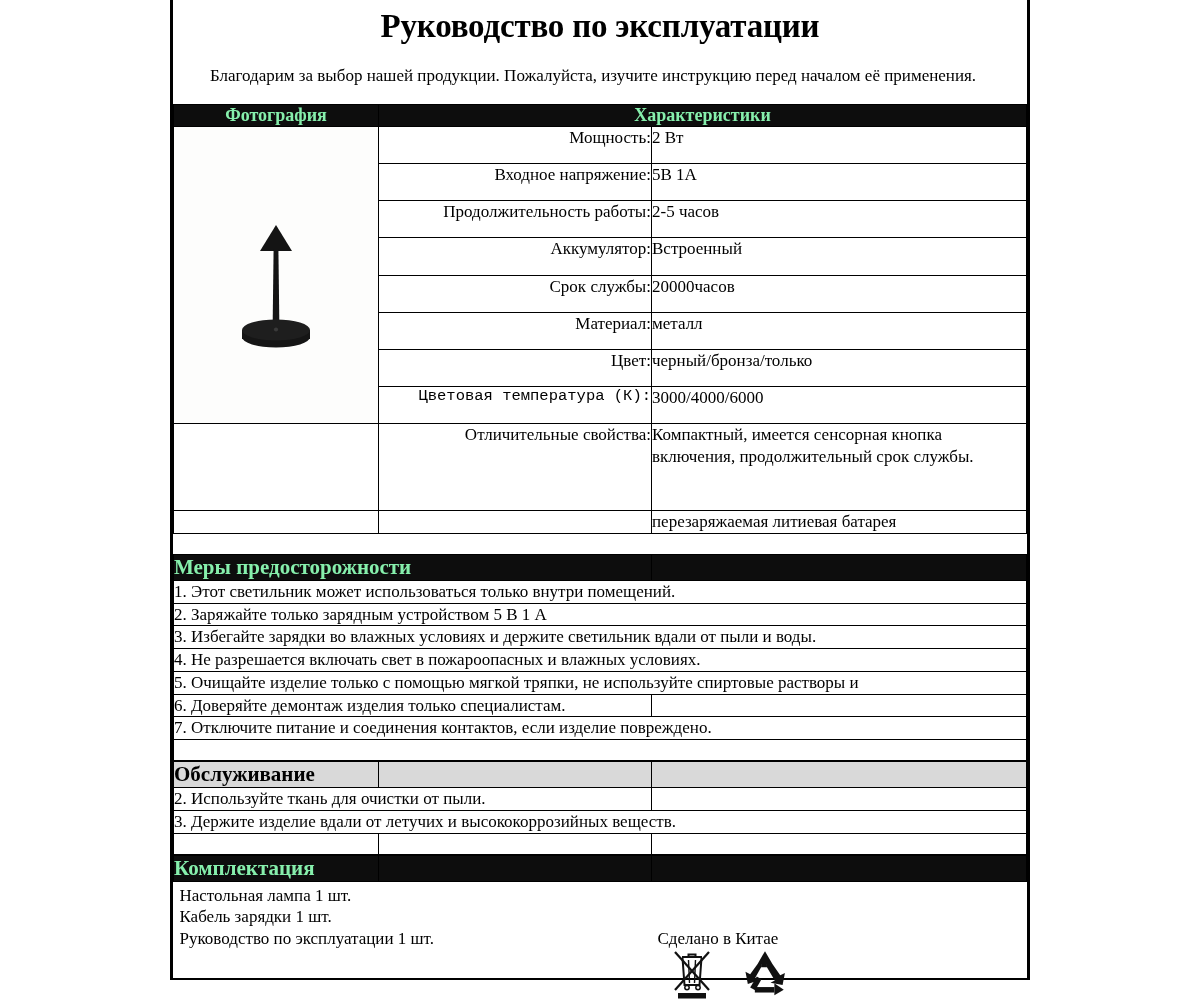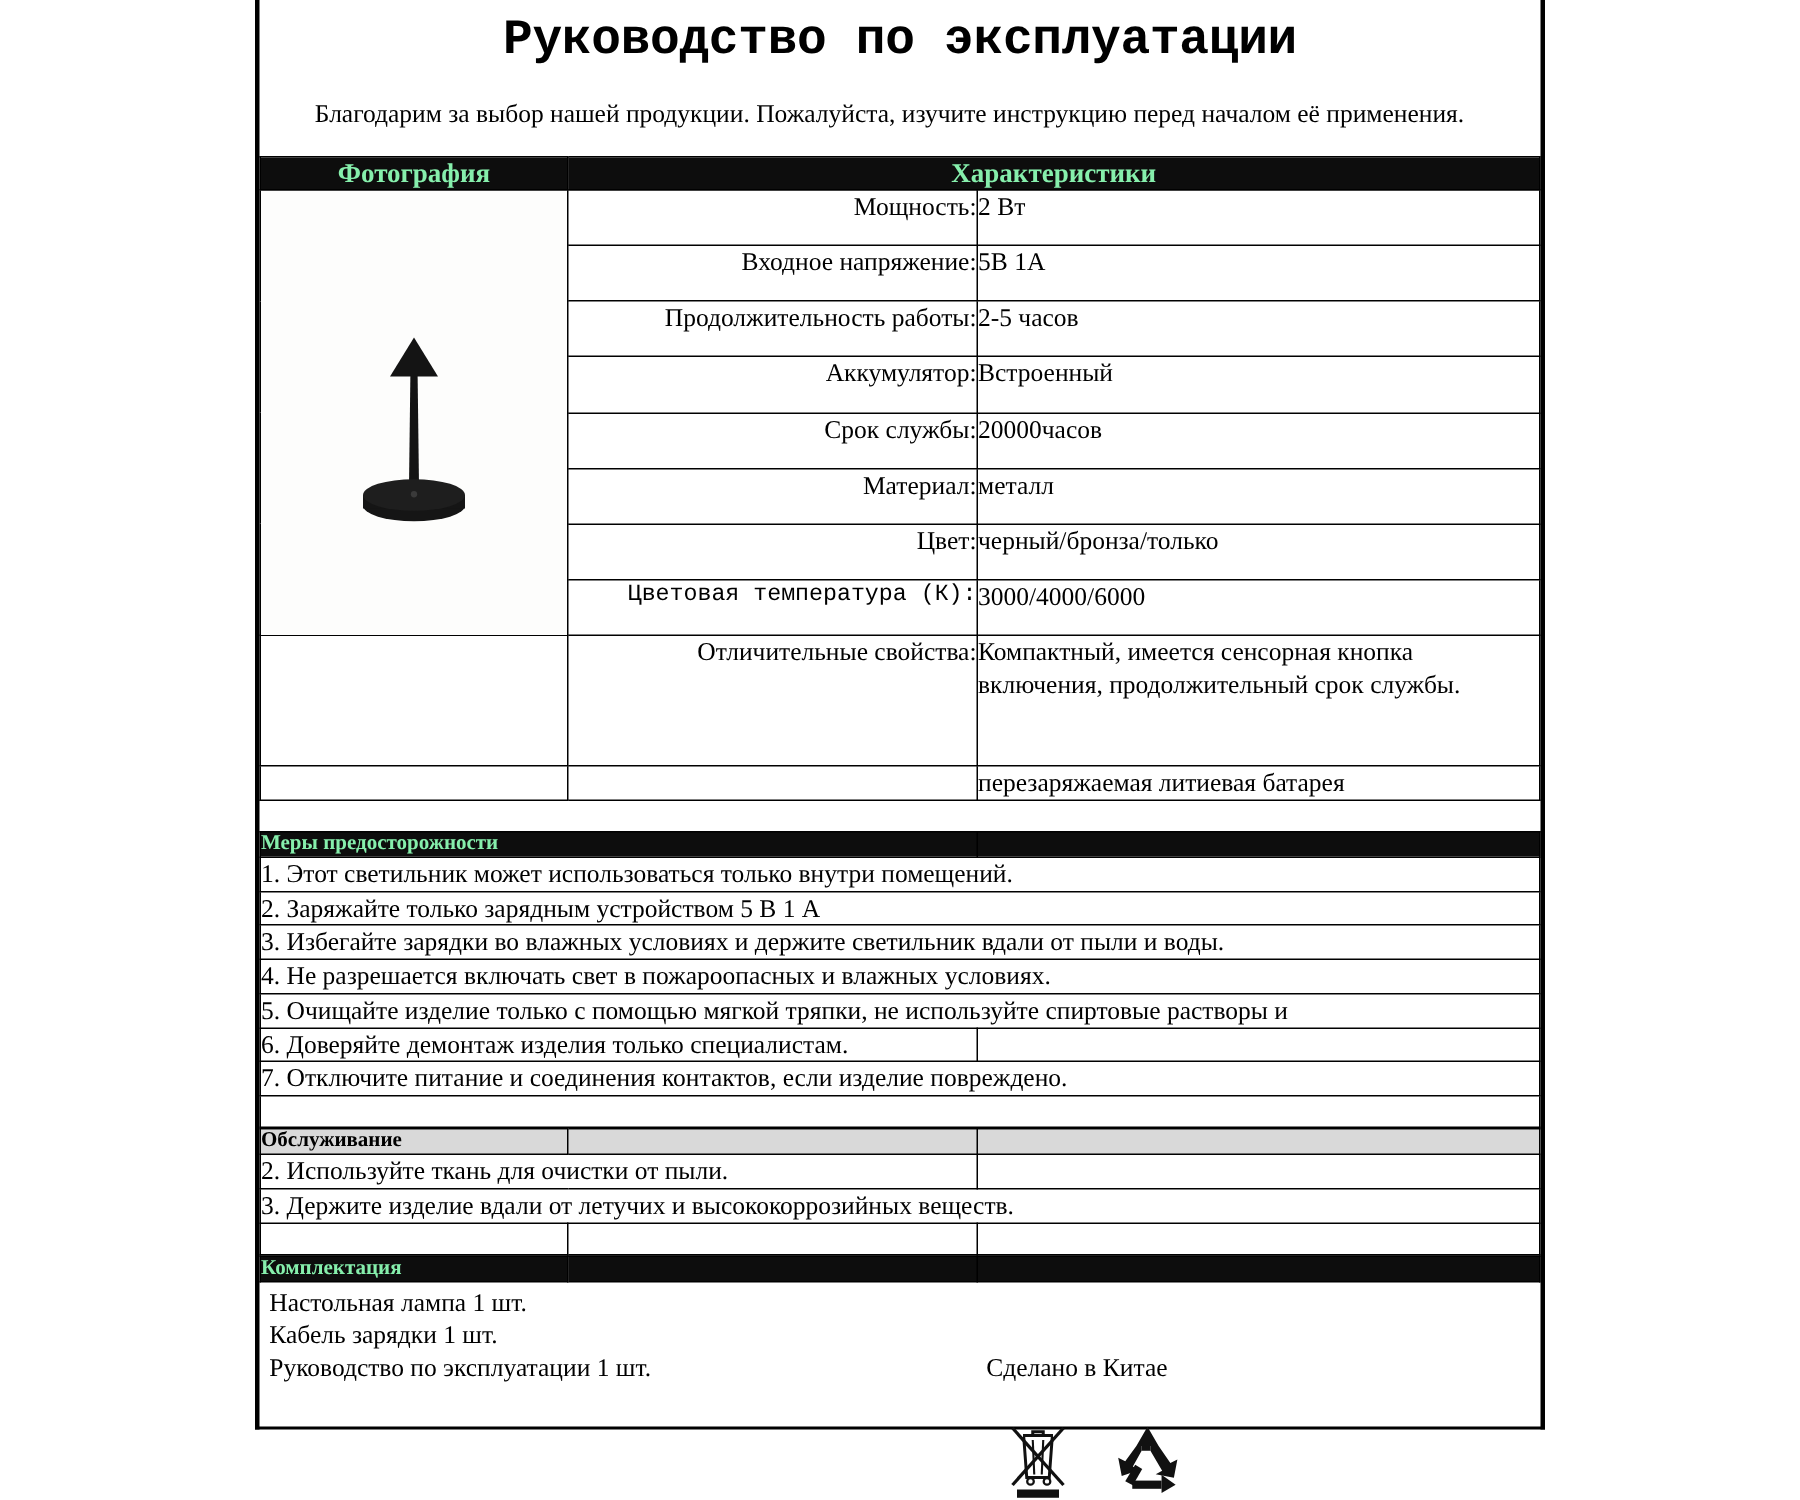--- a/index.html
+++ b/index.html
@@ -36,21 +36,20 @@
   }
 
   
   .doc-title {
     text-align: center;
     font-size: 33px;
     font-weight: bold;
     line-height: 1.15;
     padding: 8px 10px 4px 10px;
     letter-spacing: -0.2px;
-    font-family: Liberation Mono, monospace;
   }
   .doc-intro {
     text-align: center;
     font-size: 17px;
     line-height: 1.42;
     padding: 14px 42px 16px 28px;
   }
 
   
   table.t {
@@ -86,21 +85,21 @@
     line-height: 1.28;
     font-family: Liberation Mono, monospace;
   }
   .hd {
     text-align: center;
     font-size: 18px;
     padding: 4px 6px 5px 6px;
     font-weight: bold;
   }
   .sect-hd {
-    font-size: 14px;
+    font-size: 21px;
     padding: 4px 8px 5px 8px;
     font-weight: bold;
     text-align: left;
   }
   .right { text-align: right; }
   .blankrow td { height: 20px; }
   .noborder-td { border: none !important; }
 
   
   .photo-cell {

